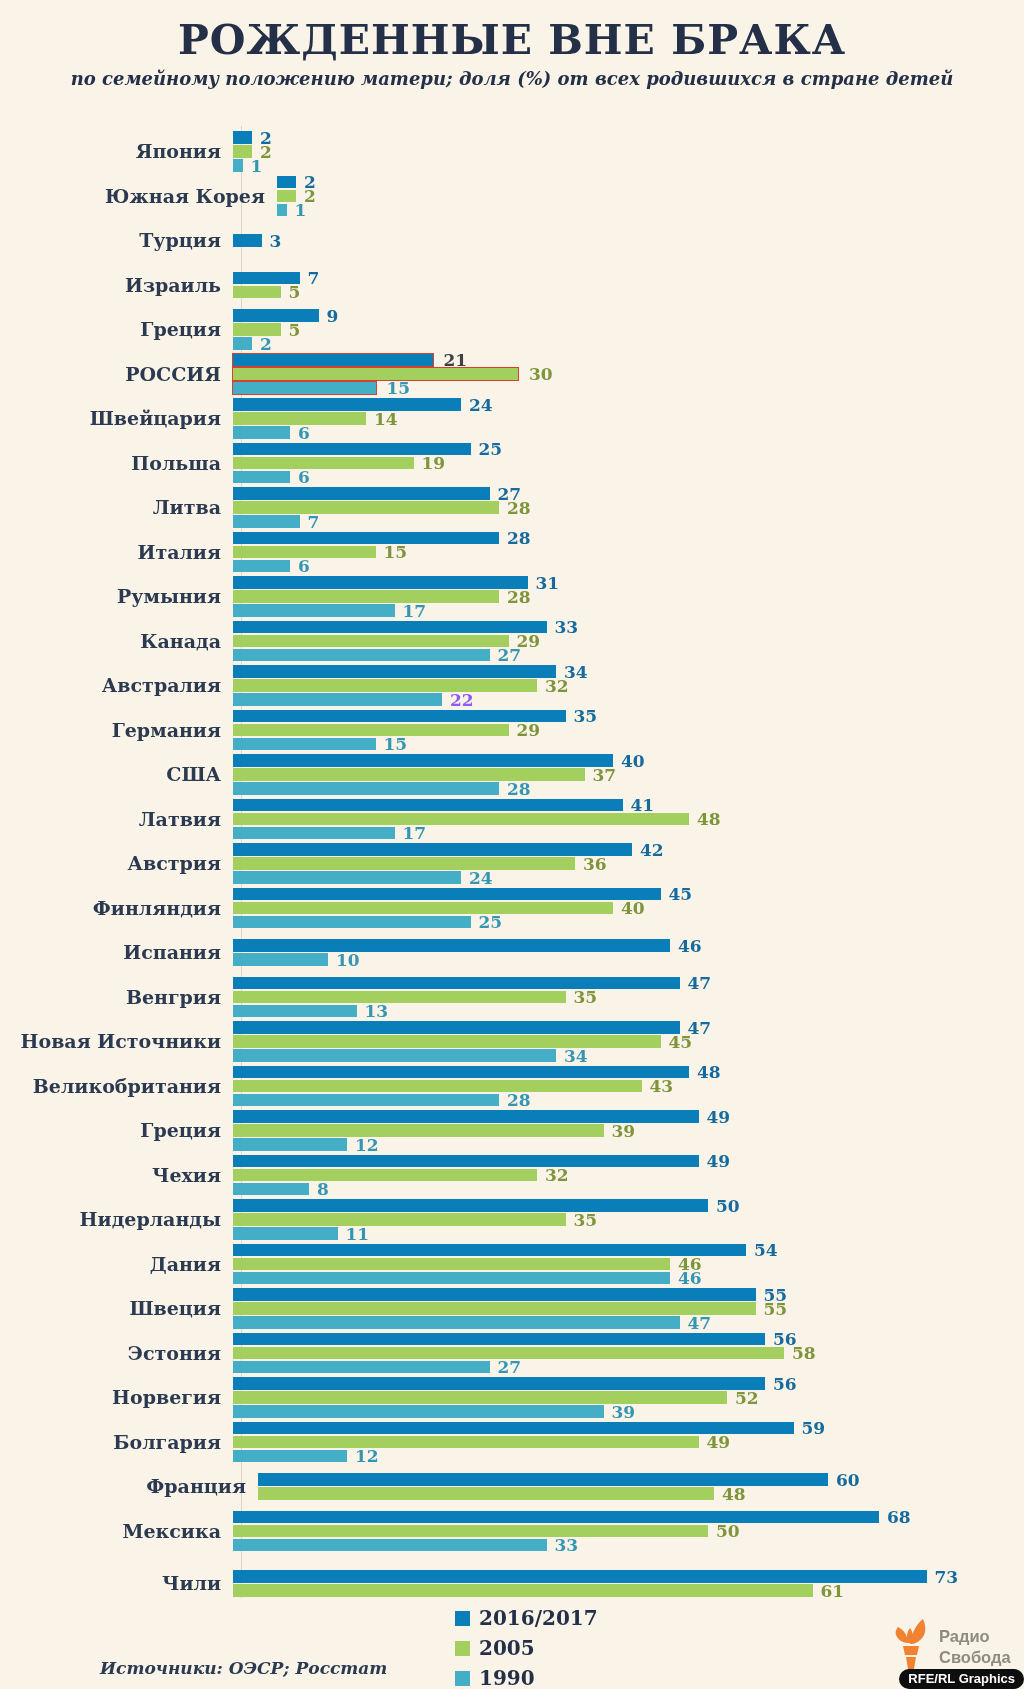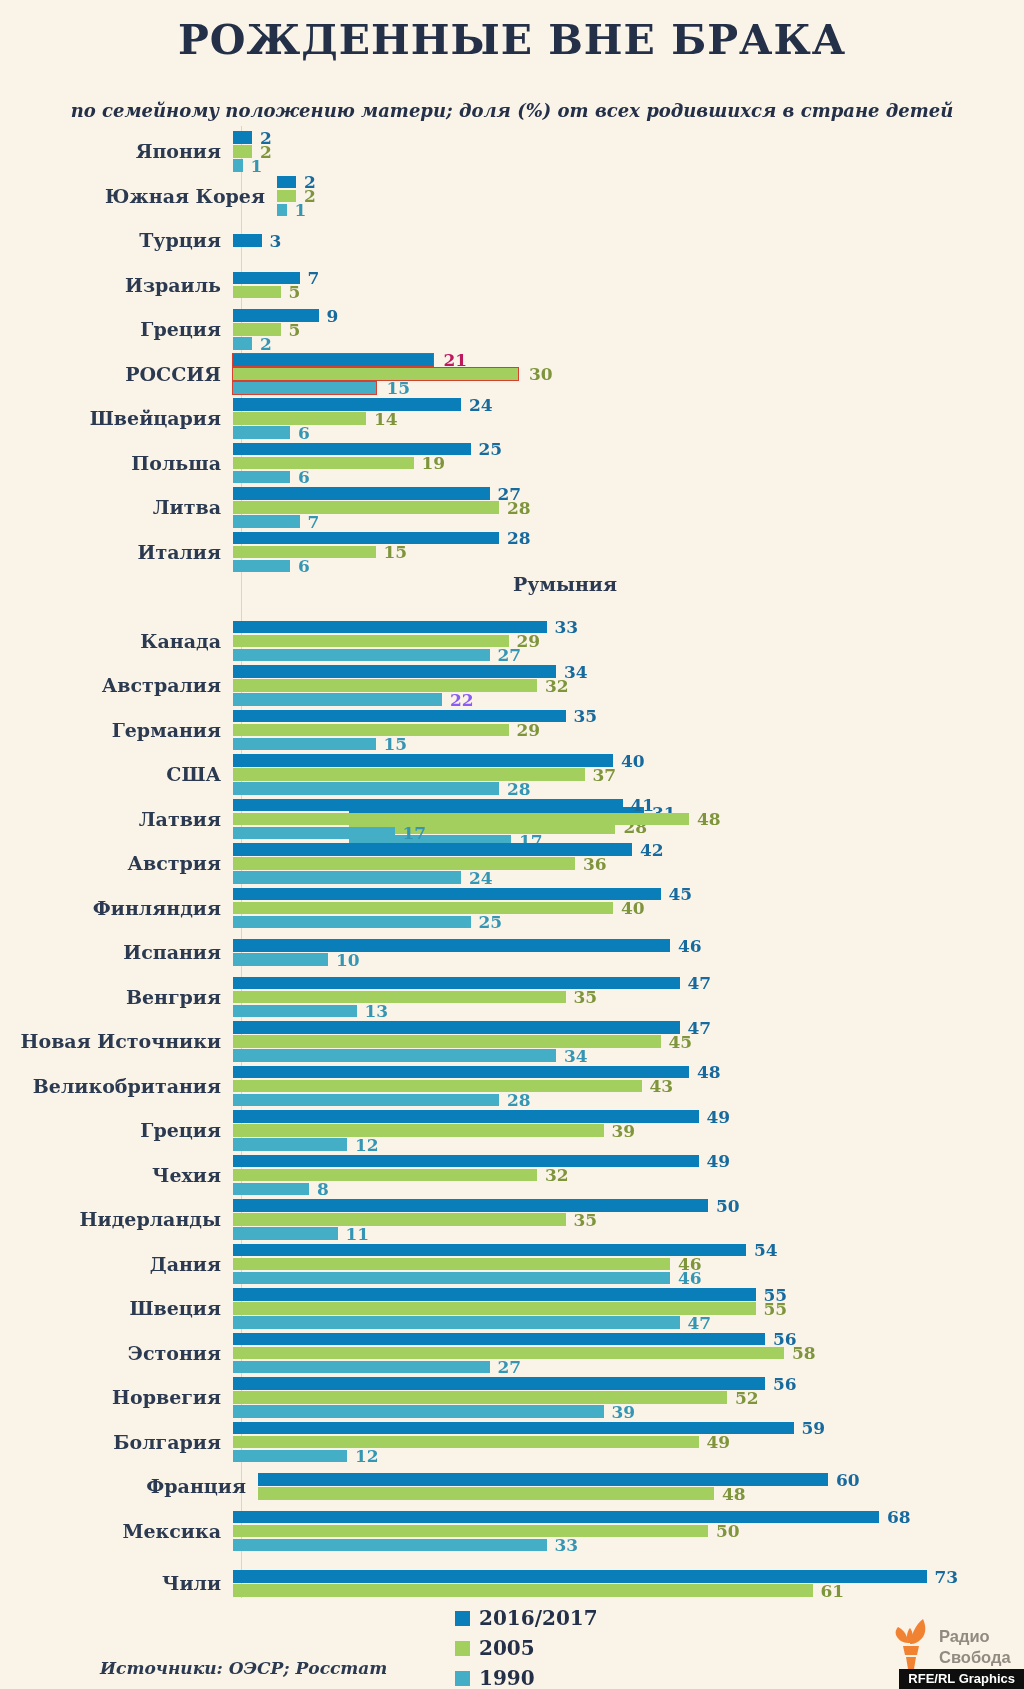--- a/index.html
+++ b/index.html
@@ -3,21 +3,21 @@
 <meta charset="utf-8">
 <style>
   * { margin:0; padding:0; box-sizing:border-box; }
   html,body { width:1024px; }
   body { font-family:"DejaVu Serif", serif; }
   .page { position:relative; width:1024px; height:1689px; background:#FAF3E8; overflow:hidden; }
 
   .title { position:absolute; top:16px; left:0; width:100%; text-align:center;
            font-size:41px; font-weight:bold; color:#243048; letter-spacing:1px; }
   .subtitle { position:absolute; top:68px; left:0; width:100%; text-align:center;
-              font-size:18px; font-weight:bold; font-style:italic; color:#243048;margin-top:32px; }
+              font-size:18px; font-weight:bold; font-style:italic; color:#243048; }
 
   .chart { position:absolute; top:130px; left:0; width:1024px; height:1475px; }
   .axis-line { position:absolute; left:241px; top:-4px; width:1px; height:1472px; background:#DCD5C6; }
 
   .row { position:absolute; left:0; width:1024px; display:flex; align-items:center; }
   .country { width:232px; flex:0 0 232px; text-align:right; padding-right:11px;
              font-size:19px; font-weight:bold; color:#2B3A50; line-height:1.05; }
   .bars { flex:1; display:flex; flex-direction:column; padding-left:1px; }
   .bar-line { display:flex; align-items:center; margin-bottom:1.5px; height:12.5px; }
   .bar { height:12.5px; }
@@ -30,21 +30,21 @@
   .legend-label { font-size:20px; font-weight:bold; color:#243048; }
 
   .source { position:absolute; left:100px; top:1658px; font-size:17px;
             font-weight:bold; font-style:italic; color:#2B3A50; }
 
   .logo { position:absolute; left:890px; top:1618px; display:flex; align-items:center; }
   .logo-text { margin-left:7px; font-family:"Liberation Sans", sans-serif;
                font-size:16.5px; font-weight:bold; color:#908A80; line-height:21px; }
   .credit { position:absolute; right:0; bottom:0; background:#0E0E0E; color:#FFFFFF;
             font-family:"Liberation Sans", sans-serif; font-size:13px; font-weight:bold;
-            padding:2px 9px 3px 9px; }
+            padding:2px 9px 3px 9px;border-radius:10px; }
 </style>
 </head>
 <body>
 
 <div class="page">
 
   <h1 class="title">РОЖДЕННЫЕ ВНЕ БРАКА</h1>
   <div class="subtitle">по семейному положению матери; доля (%) от всех родившихся в стране детей</div>
 
   <div class="chart" id="chart">
@@ -120,21 +120,21 @@
             <div class="bar" style="width: 19px; background: rgb(67, 174, 198);"></div>
             <span class="val" style="color: rgb(53, 150, 180);">2</span>
           </div>
         </div>
       </div>
       <div class="row" style="top: 222.5px; height: 44.5px;">
         <div class="country">РОССИЯ</div>
         <div class="bars">
           <div class="bar-line">
             <div class="bar hl" style="width: 199.5px; background: rgb(10, 126, 185);"></div>
-            <span class="val" style="color: #be185d; margin-left: 11px;">21</span>
+            <span class="val" style="color: #404040; margin-left: 11px;">21</span>
           </div>
           <div class="bar-line">
             <div class="bar hl" style="width: 285px; background: rgb(163, 207, 95);"></div>
             <span class="val" style="color: rgb(126, 149, 60); margin-left: 11px;">30</span>
           </div>
           <div class="bar-line">
             <div class="bar hl" style="width: 142.5px; background: rgb(67, 174, 198);"></div>
             <span class="val" style="color: rgb(53, 150, 180); margin-left: 11px;">15</span>
           </div>
         </div>
@@ -200,21 +200,21 @@
           <div class="bar-line">
             <div class="bar" style="width: 142.5px; background: rgb(163, 207, 95);"></div>
             <span class="val" style="color: rgb(126, 149, 60);">15</span>
           </div>
           <div class="bar-line">
             <div class="bar" style="width: 57px; background: rgb(67, 174, 198);"></div>
             <span class="val" style="color: rgb(53, 150, 180);">6</span>
           </div>
         </div>
       </div>
-      <div class="row" style="top: 445px; height: 44.5px; flex-direction: column;">
+      <div class="row" style="top: 445px; height: 44.5px;">
         <div class="country">Румыния</div>
         <div class="bars">
           <div class="bar-line">
             <div class="bar" style="width: 294.5px; background: rgb(10, 126, 185);"></div>
             <span class="val" style="color: rgb(23, 106, 158);">31</span>
           </div>
           <div class="bar-line">
             <div class="bar" style="width: 266px; background: rgb(163, 207, 95);"></div>
             <span class="val" style="color: rgb(126, 149, 60);">28</span>
           </div>

